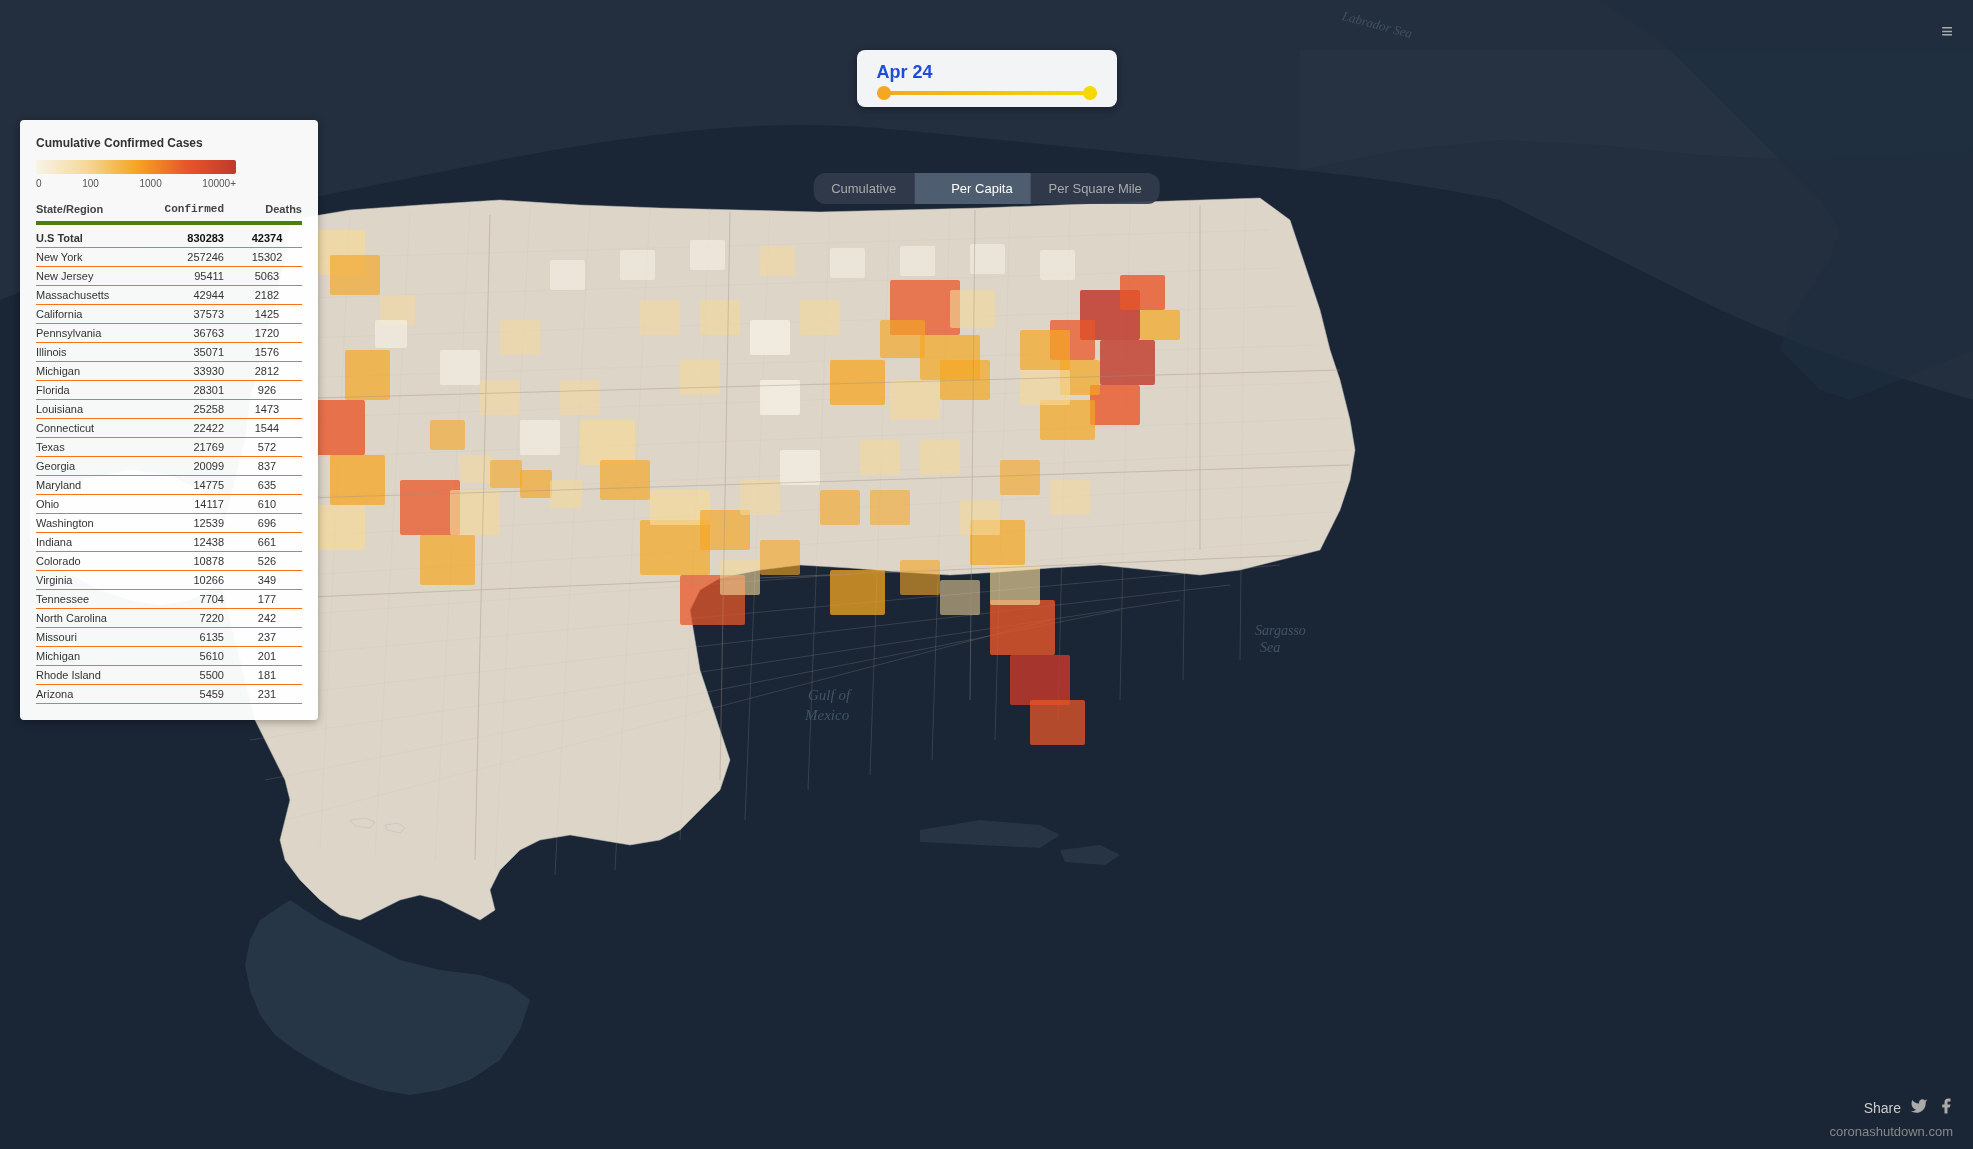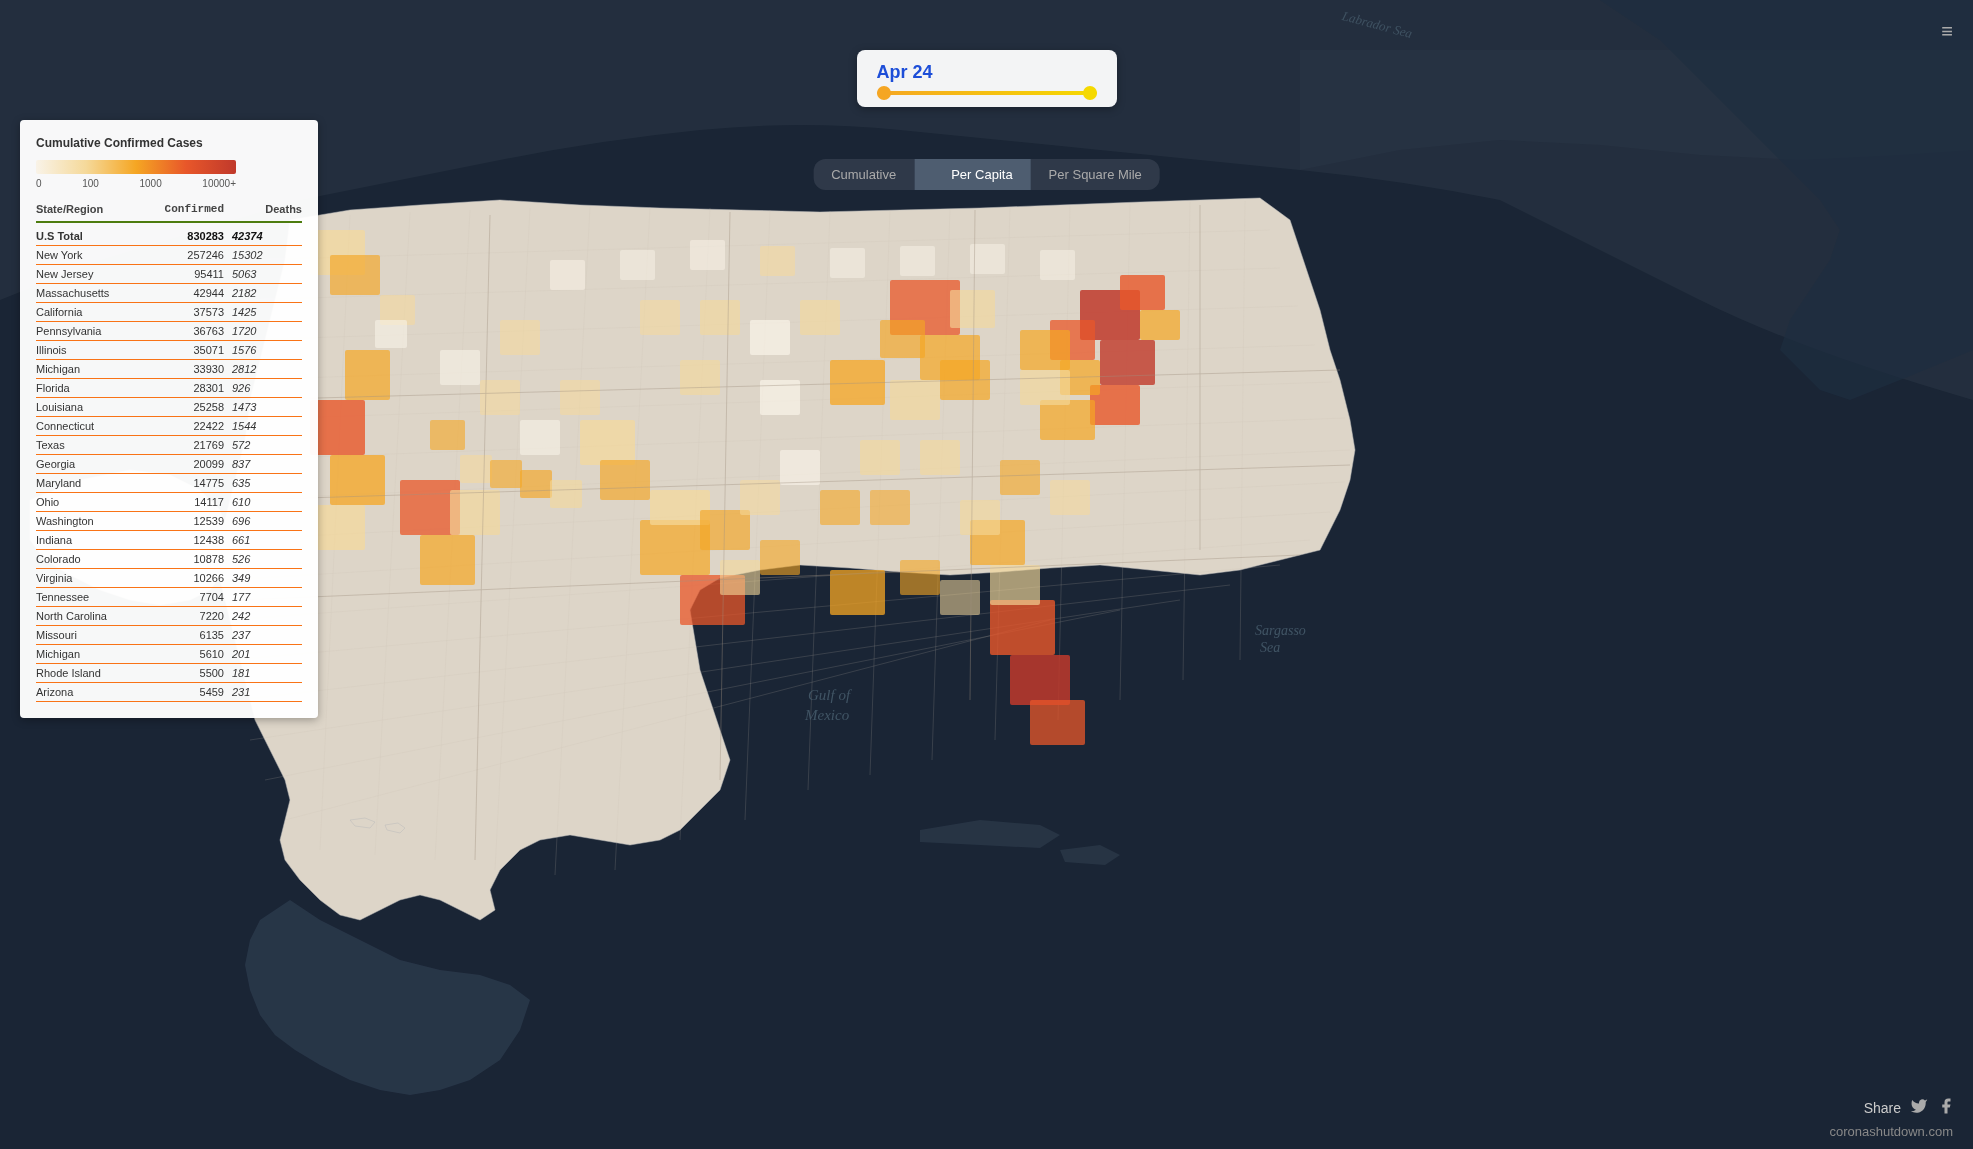--- a/index.html
+++ b/index.html
@@ -65,21 +65,21 @@
       color: #555;
       margin-bottom: 14px;
     }
 
     .table-header {
       display: grid;
       grid-template-columns: 1fr 80px 70px;
       font-size: 11px;
       font-weight: 600;
       color: #444;
-      border-bottom: 2px solid #4d7c0f;
+      border-bottom: 4px solid #4d7c0f;
       padding-bottom: 6px;
       margin-bottom: 4px;
     }
 
     .table-row {
       display: grid;
       grid-template-columns: 1fr 80px 70px;
       font-size: 11px;
       color: #333;
       padding: 3px 0;
@@ -90,22 +90,21 @@
       color: #333;
       font-size: 11px;
     }
 
     .table-row .confirmed {
       text-align: right;
       padding-right: 8px;
     }
 
     .table-row .deaths {
-      text-align: left;
-      font-style: italic;
+      text-align: center;
     }
 
     .total-row {
       font-weight: 700;
       color: #111;
     }
 
     
     .date-panel {
       position: absolute;
@@ -169,21 +168,21 @@
       width: 14px;
       height: 14px;
       background: #f5d900;
       border-radius: 50%;
       cursor: pointer;
     }
 
     
     .view-toggles {
       position: absolute;
-      top: 159px;
+      top: 173px;
       left: 50%;
       transform: translateX(-50%);
       display: flex;
       background: rgba(50,60,75,0.9);
       border-radius: 12px;
       overflow: hidden;
       z-index: 100;
       align-items: center;
     }
 

